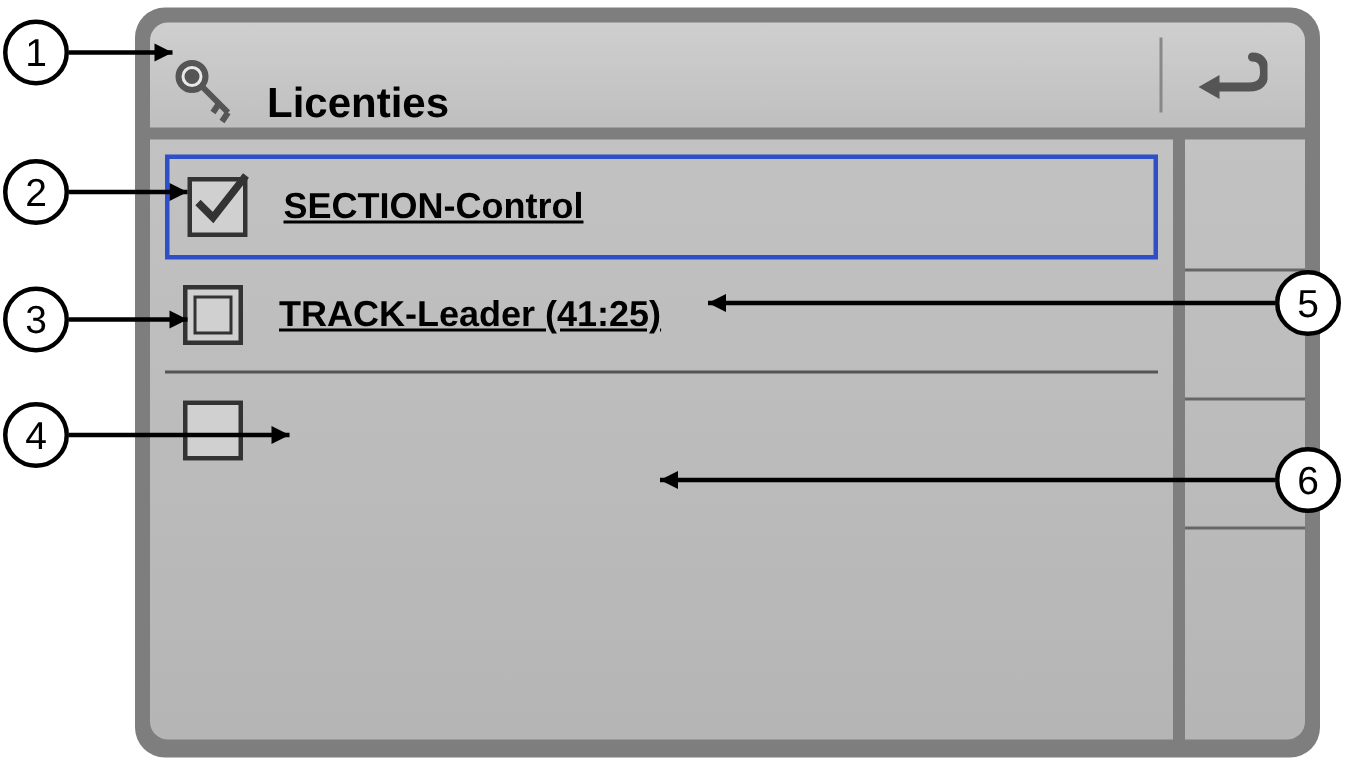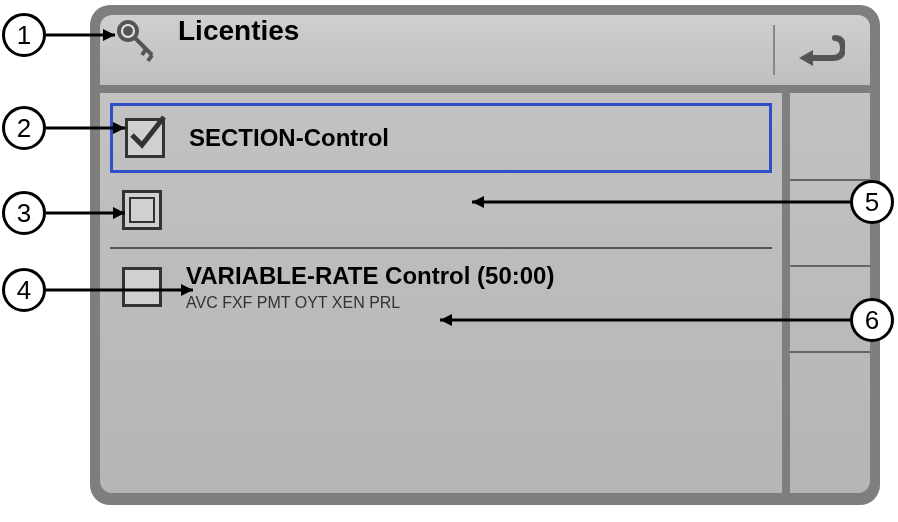--- a/index.html
+++ b/index.html
@@ -15,21 +15,21 @@
       left: 90px;
       top: 5px;
       width: 790px;
       height: 500px;
       background: #7e7e7e;
       border-radius: 20px;
       padding: 10px;
     }
     .header {
       display: flex;
-      align-items: flex-start;
+      align-items: flex-end;
       height: 70px;
       background: linear-gradient(#cfcfcf, #bfbfbf);
       border-radius: 12px 12px 0 0;
       position: relative;
       padding-left: 12px;
     }
     .header-icon {
       width: 50px;
       height: 50px;
       display: flex;
@@ -113,20 +113,21 @@
     .checkbox.double::after {
       content: '';
       position: absolute;
       top: 4px; left: 4px; right: 4px; bottom: 4px;
       border: 2px solid #333;
     }
     .item-text {
       margin-left: 24px;
       display: flex;
       flex-direction: column;
+      text-decoration: underline;
     }
     .item-title {
       font-size: 24px;
       font-weight: bold;
       color: #000;
     }
     .item-code {
       font-size: 16px;
       color: #333;
       margin-top: 4px;
@@ -196,30 +197,27 @@
           </svg>
         </div>
         <div class="item-text">
           <div class="item-title">SECTION-Control</div>
         </div>
       </div>
 
       <div class="list-item">
         <div class="checkbox double"></div>
         <div class="item-text">
+          <div class="item-title">TRACK-Leader (41:25)</div>
         </div>
       </div>
 
 
       <div class="list-item" style="border-bottom:none">
         <div class="checkbox"></div>
-        <div class="item-text">
-          <div class="item-title">VARIABLE-RATE Control (50:00)</div>
-          <div class="item-code">AVC FXF PMT OYT XEN PRL</div>
-        </div>
       </div>
 
     </div>
     <div class="side-panel">
       <div class="side-divider" style="top:86px"></div>
       <div class="side-divider" style="top:172px"></div>
       <div class="side-divider" style="top:258px"></div>
     </div>
   </div>
 </div>

